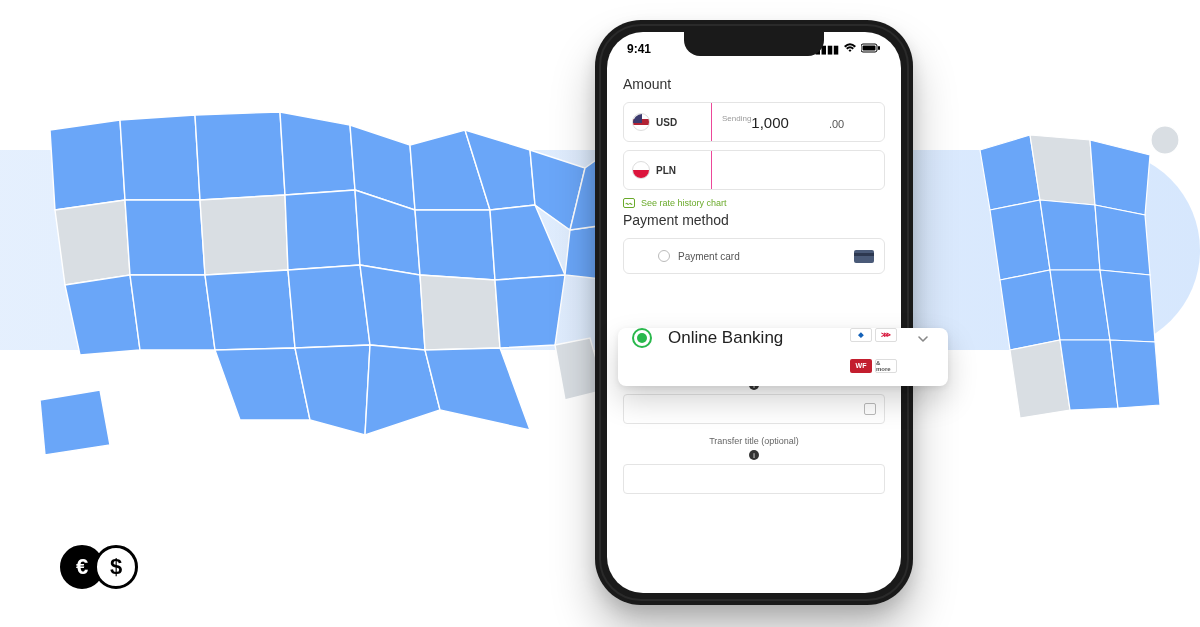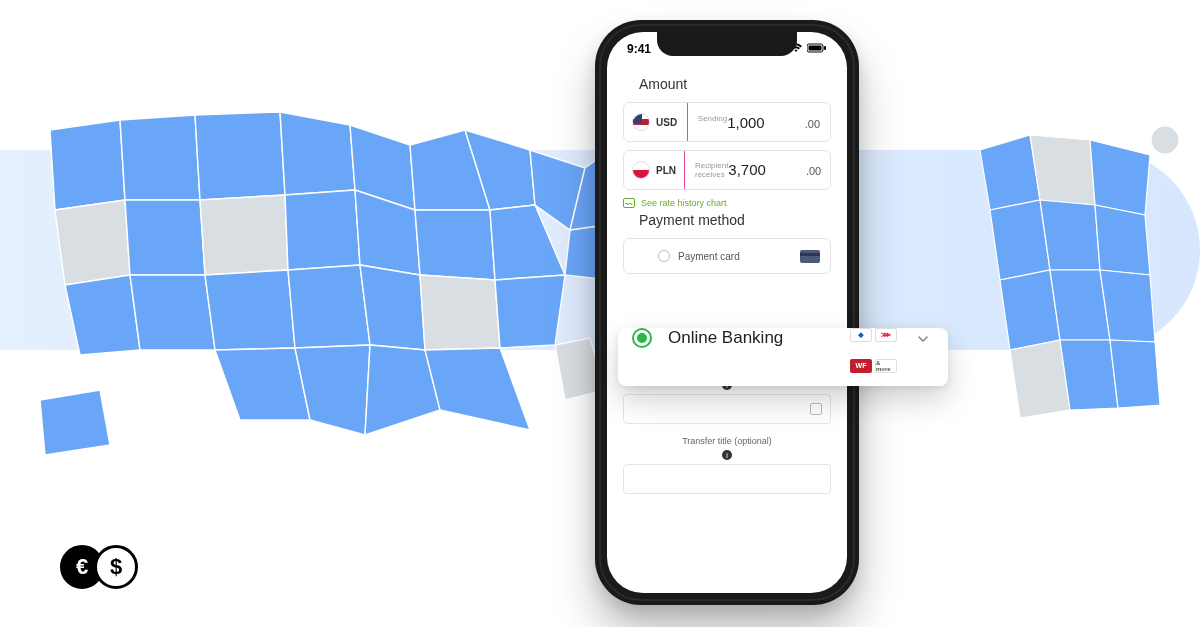--- a/index.html
+++ b/index.html
@@ -42,21 +42,21 @@
     display: flex; align-items: center; justify-content: center;
     font-size: 22px; font-weight: 700;
     border: 3px solid #000;
   }
   .coin.dollar { margin-left: -10px; background: #fff; color: #000; border-color: #000; }
 
   
   .phone {
     position: absolute;
     left: 595px; top: 20px;
-    width: 264px; height: 585px;
+    width: 318px; height: 585px;
     background: #1a1a1a;
     border-radius: 46px;
     padding: 12px;
     box-shadow: 0 28px 44px rgba(0,0,0,0.25), 0 8px 16px rgba(0,0,0,0.12);
   }
   .phone::before{
     content:"";
     position:absolute;
     inset:4px;
     border:2px solid #2a2a2a;
@@ -81,21 +81,21 @@
   .status-bar {
     height: 34px;
     display: flex; justify-content: space-between; align-items: center;
     padding: 0 20px;
     font-size: 12px; font-weight: 600;
   }
   .status-right { display: flex; gap: 4px; align-items: center; }
   .bars, .wifi, .batt { font-size: 11px; }
 
   .screen-body { padding: 6px 16px 0 16px; font-size: 12px; color: #222; }
-  .sec-title { font-size: 14px; font-weight: 400; color: #333; margin: 4px 0 10px 16px; }
+  .sec-title { font-size: 14px; font-weight: 400; color: #333; margin: 4px 0 10px 0; }
 
   .amount-row {
     display: flex; align-items: stretch;
     border: 1px solid #e4e4e4; border-radius: 6px;
     margin-bottom: 8px; overflow: hidden; height: 40px;
   }
   .amount-cur {
     width: 88px; display: flex; align-items: center; gap: 6px;
     padding: 0 8px; border-right: 1px solid #ec4899;
     font-size: 10px; font-weight: 700; color: #333;
@@ -261,26 +261,20 @@
             <span class="num"><span>1,000</span><span class="dec">.00</span></span>
           </div>
         </div>
       </div>
 
       <div class="amount-row">
         <div class="amount-cur">
           <span class="flag pl"></span>
           <span>PLN</span>
         </div>
-        <div class="amount-val">
-          <div class="amount-val-wrap">
-            <span class="lbl2">Recipient receives</span>
-            <span class="num"><span>3,700</span><span class="dec">.00</span></span>
-          </div>
-        </div>
       </div>
 
       <div class="rate-link">
         <span class="rate-ic">〰</span>
         <span>See rate history chart</span>
       </div>
 
       <div class="sec-title">Payment method</div>
 
       <div class="pm-row">

